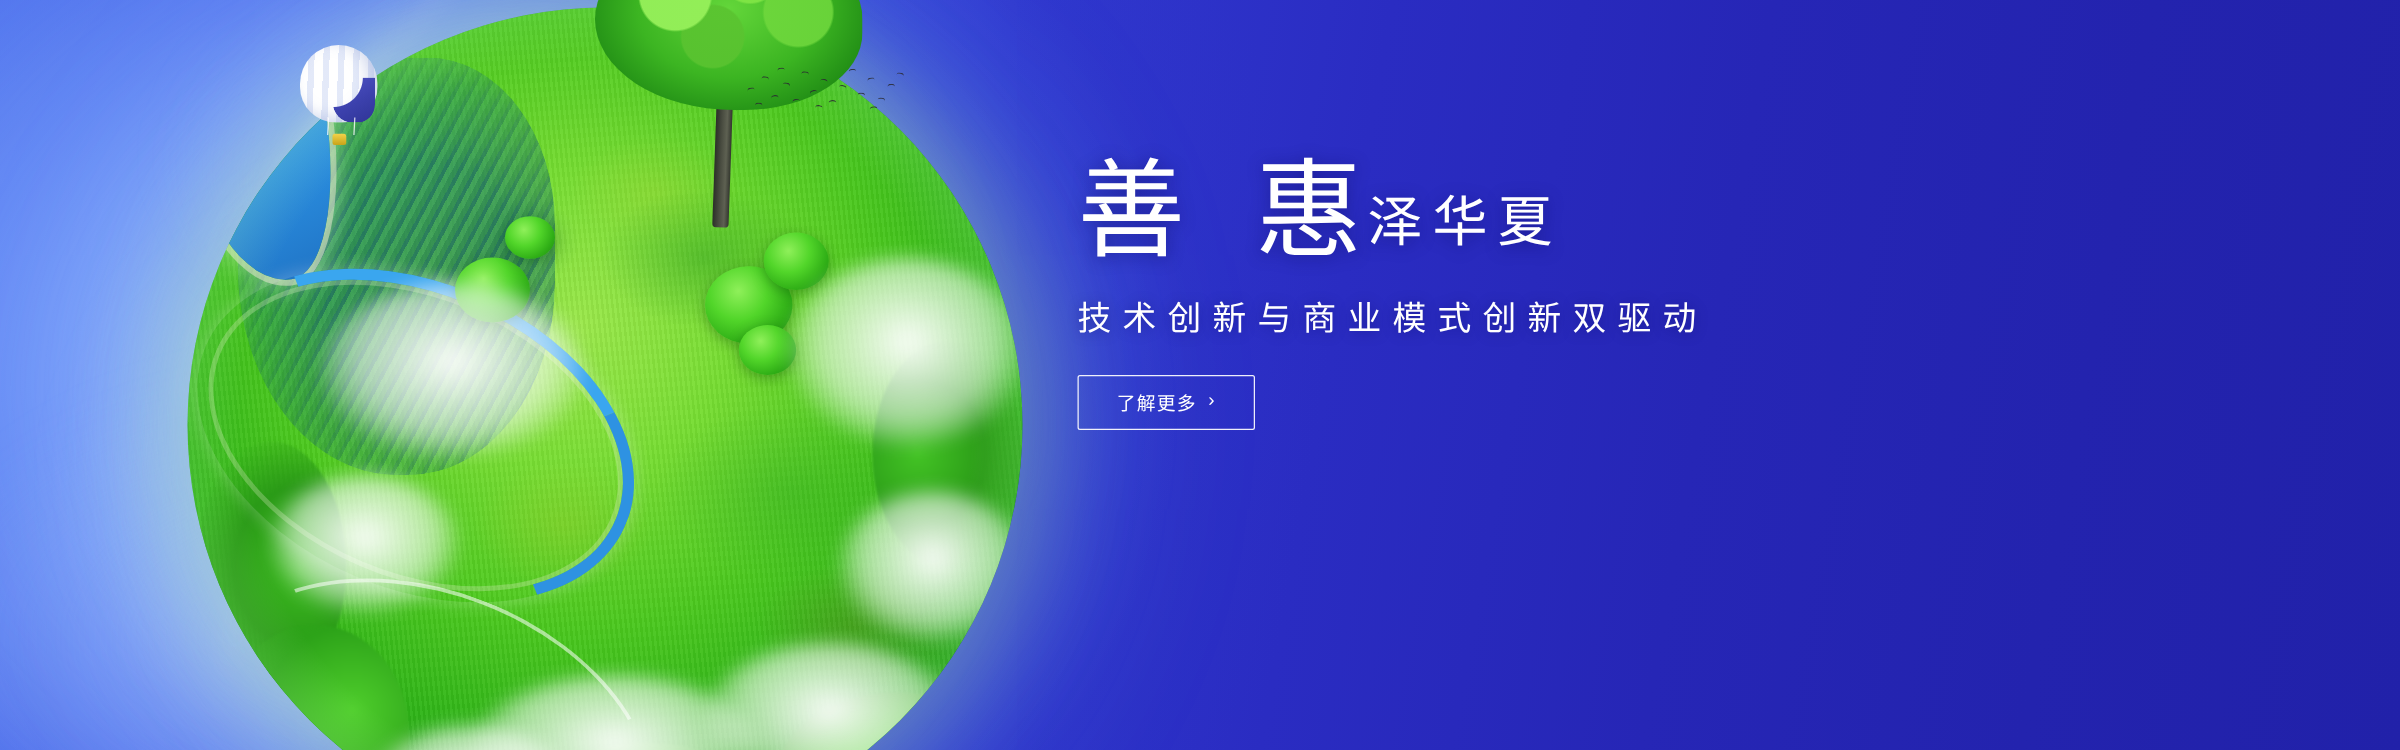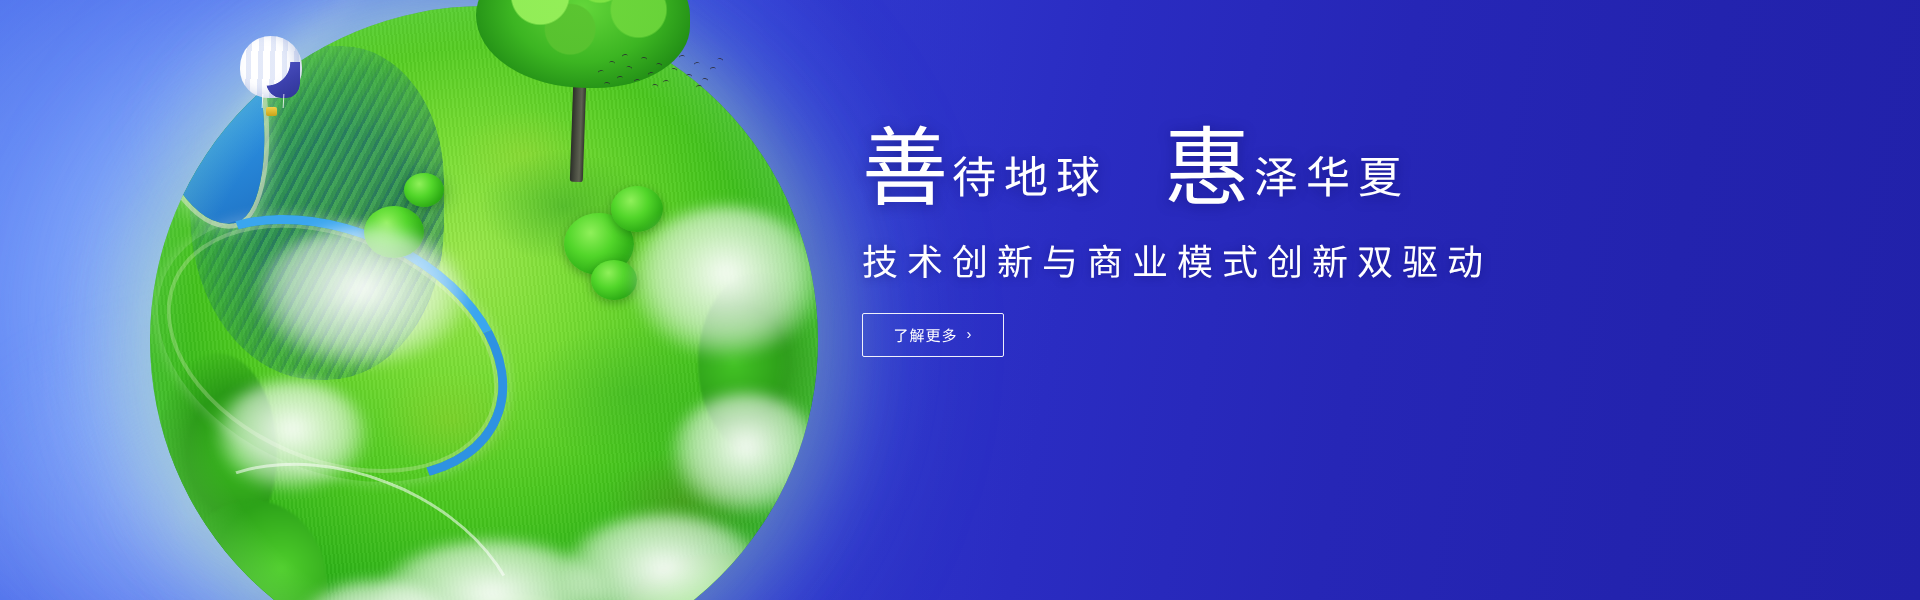--- a/index.html
+++ b/index.html
@@ -165,21 +165,21 @@
   
   .copy{position:absolute;left:862px;top:128px;width:800px;color:#fff;}
   .headline{display:flex;align-items:flex-end;white-space:nowrap;
     text-shadow:0 2px 14px rgba(10,10,90,.45);}
   .hl-grp{display:flex;align-items:flex-end;}
   .hl-big{font-family:"Liberation Serif","DejaVu Serif",serif;font-size:86px;line-height:.96;
     font-weight:400;letter-spacing:0;}
   .hl-sm{font-family:"Liberation Serif","DejaVu Serif",serif;font-size:44px;line-height:1;
     font-weight:400;letter-spacing:8px;padding-bottom:10px;margin-left:4px;}
   .hl-gap{width:56px;}
-  .subtitle{margin-top:22px;font-size:36px;letter-spacing:9px;font-weight:400;
+  .subtitle{margin-top:22px;font-size:27px;letter-spacing:9px;font-weight:400;
     text-shadow:0 1px 10px rgba(10,10,90,.40);}
   .desc{margin-top:20px;font-size:18px;letter-spacing:.6px;font-weight:400;
     text-shadow:0 1px 8px rgba(10,10,90,.35);}
   .cta{display:inline-flex;align-items:center;justify-content:center;gap:9px;
     margin-top:28px;width:116px;height:42px;
     border:1px solid rgba(255,255,255,.92);border-radius:2px;
     color:#fff;font-size:15px;letter-spacing:1px;background:transparent;
     cursor:pointer;box-sizing:content-box;padding:0 12px;text-align:right;}
   .cta-chev{font-size:15px;line-height:1;transform:translateY(-1px);}
 </style>
@@ -261,21 +261,20 @@
     <div class="bird" style="left:26px; top:2px;  --r:-9deg;"></div>
     <div class="bird" style="left:56px; top:32px; --r:7deg;"></div>
     <div class="bird" style="left:100px;top:33px; --r:-5deg;"></div>
   </div>
 
   <div class="copy">
 
     <div class="headline">
       <span class="hl-grp">
         <span class="hl-big">善</span>
-        <span class="hl-sm">待地球</span>
       </span>
       <span class="hl-gap"></span>
       <span class="hl-grp">
         <span class="hl-big">惠</span>
         <span class="hl-sm">泽华夏</span>
       </span>
     </div>
 
     <div class="subtitle">技术创新与商业模式创新双驱动</div>
 

